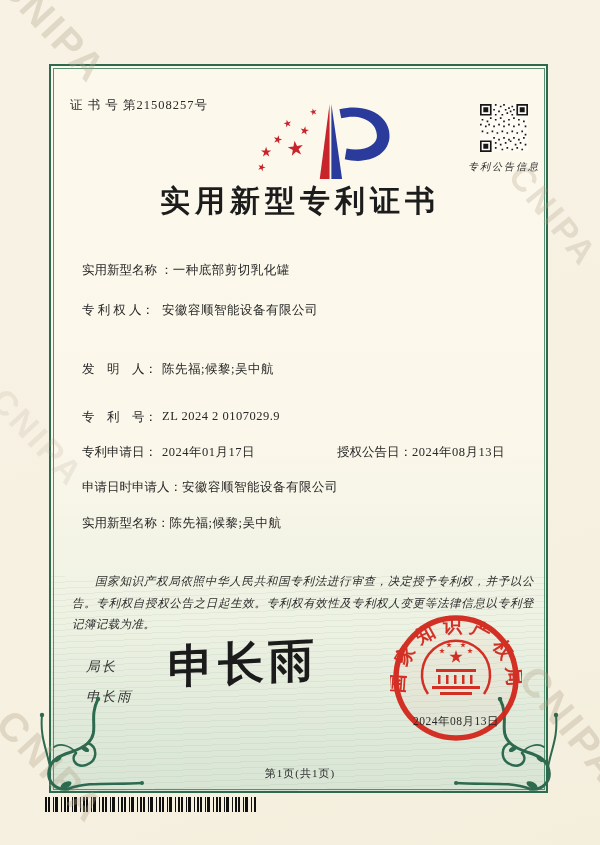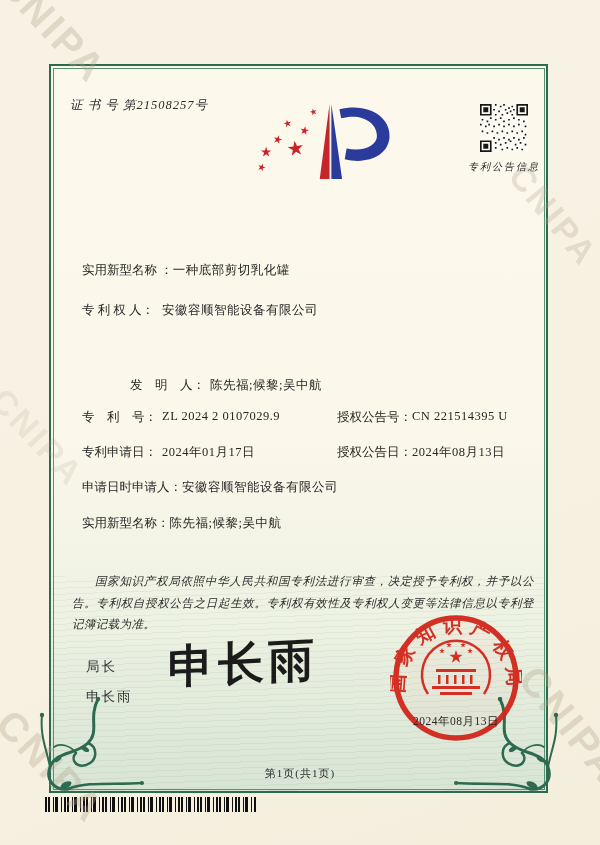--- a/index.html
+++ b/index.html
@@ -21,47 +21,47 @@
   
   .frame { position:absolute; left:49px; top:64px; width:499px; height:729px;
            border:2.5px solid #2d6a4f; z-index:2;
            background:linear-gradient(180deg,#fcf8ec 0%,#fbf7ea 52%,#eef2e3 76%,#dfe9d9 92%,#d8e4d4 100%); }
   .frame .inner-line { position:absolute; inset:1.5px; border:1px solid #57906f; pointer-events:none; }
   .frame .waves { position:absolute; left:0; right:0; bottom:0; height:215px; opacity:.65;
         background:repeating-linear-gradient(178deg, rgba(104,146,116,0.14) 0 1px, rgba(0,0,0,0) 1px 6px); }
 
   
   .cert-no { position:absolute; left:70px; top:97px; font-size:12.5px; letter-spacing:1px;
-             color:#2b2b2b; z-index:4; white-space:pre;font-style:italic; }
+             color:#2b2b2b; z-index:4; white-space:pre; }
   .logo { position:absolute; left:250px; top:94px; width:152px; height:94px; z-index:4; }
   .qr-wrap { position:absolute; left:452px; top:104px; width:104px; text-align:center; z-index:4; }
   .qr { width:48px; height:48px; margin:0 auto; background:#fdfbf4; }
   .qr-caption { margin-top:4px; font-size:10px; font-style:italic; letter-spacing:2px; color:#2f2f2f; }
   .title { position:absolute; left:0; right:0; top:181px; text-align:center; z-index:4;
            font-size:30px; font-weight:700; letter-spacing:5px; color:#1c1c1c; }
 
   
   .row { position:absolute; left:82px; right:55px; font-size:12.5px; color:#272727; z-index:4; }
   .lbl { display:inline-block; min-width:80px; white-space:pre; vertical-align:top; }
   .val { letter-spacing:0.5px; }
   .val-block { display:inline-block; width:368px; vertical-align:top; line-height:19px; letter-spacing:0.5px; }
-  .r1 { top:262px; } .r2 { top:302px; } .r3 { top:336px; } .r4 { top:377px;margin-left:48px; }
+  .r1 { top:262px; } .r2 { top:302px; } .r3 { top:336px; } .r4 { top:361px; }
   .r5 { top:409px; } .r6 { top:444px; } .r7 { top:479px; } .r8 { top:515px; }
   .col2 { position:absolute; left:255px; top:0; white-space:nowrap; }
   .col2 .lbl { min-width:0; }
 
   
   .declaration { position:absolute; left:72px; top:571px; width:462px; z-index:4;
                  font-size:11.5px; line-height:21.5px; font-style:italic; letter-spacing:0.4px;
                  text-indent:2em; text-align:justify; color:#2d2d2d; }
 
   
   .director { position:absolute; left:86px; top:658px; z-index:4; color:#333;
               font-family:"Liberation Sans","DejaVu Sans",sans-serif; font-size:13.5px; }
-  .director div { margin-bottom:12px; letter-spacing:2px; }
+  .director div { margin-bottom:12px; letter-spacing:2px;font-style:italic; }
   .signature { position:absolute; left:168px; top:633px; z-index:5; font-size:46px; font-weight:700;
                letter-spacing:4px; color:#1b1b1b; transform:rotate(-3deg) skewX(-3deg); white-space:nowrap; }
   .seal { position:absolute; left:390px; top:612px; width:132px; height:132px; z-index:6; opacity:0.94; }
 
   
   .footer { position:absolute; left:0; right:0; top:766px; text-align:center; z-index:4;
             font-size:11px; letter-spacing:1px; color:#2d2d2d; }
   .barcode { position:absolute; left:45px; top:797px; width:212px; height:15px; z-index:2;
      background:repeating-linear-gradient(90deg,#101010 0 2px,transparent 2px 3px,#101010 3px 5px,
        transparent 5px 8px,#101010 8px 9px,transparent 9px 10px,#101010 10px 13px,transparent 13px 16px,
@@ -123,35 +123,33 @@
                  M32,34h2v2h-2z M38,32h2v2h-2z M44,34h2v2h-2z M50,32h2v2h-2z M54,36h2v2h-2z
                  M16,40h2v2h-2z M22,42h2v2h-2z M28,40h2v2h-2z M34,42h2v2h-2z M40,40h2v2h-2z
                  M46,42h2v2h-2z M52,40h2v2h-2z M18,46h2v2h-2z M24,48h2v2h-2z M30,46h2v2h-2z
                  M36,44h2v2h-2z M42,48h2v2h-2z M48,46h2v2h-2z M54,48h2v2h-2z
                  M18,52h2v2h-2z M26,54h2v2h-2z M32,52h2v2h-2z M38,54h2v2h-2z M44,52h2v2h-2z M50,54h2v2h-2z"></path>
       </g>
     </svg>
     <div class="qr-caption">专利公告信息</div>
   </div>
 
+  <div class="title">实用新型专利证书</div>
 
   <div class="row r1">
     <span class="lbl">实用新型名称 ：</span><span class="val">一种底部剪切乳化罐</span>
   </div>
   <div class="row r2">
     <span class="lbl">专 利 权 人：</span><span class="val">安徽容顺智能设备有限公司</span>
   </div>
   <div class="row r4">
     <span class="lbl">发    明    人：</span><span class="val">陈先福;候黎;吴中航</span>
   </div>
   <div class="row r5">
     <span class="lbl">专    利    号：</span><span class="val">ZL 2024 2 0107029.9</span>
-    <span class="col2">
-      <span class="lbl">授权公告号：</span><span class="val">CN 221514395 U</span>
-    </span>
   </div>
   <div class="row r6">
     <span class="lbl">专利申请日：</span><span class="val">2024年01月17日</span>
     <span class="col2">
       <span class="lbl">授权公告日：</span><span class="val">2024年08月13日</span>
     </span>
   </div>
   <div class="row r7">
     <span class="lbl">申请日时申请人：</span><span class="val">安徽容顺智能设备有限公司</span>
   </div>

